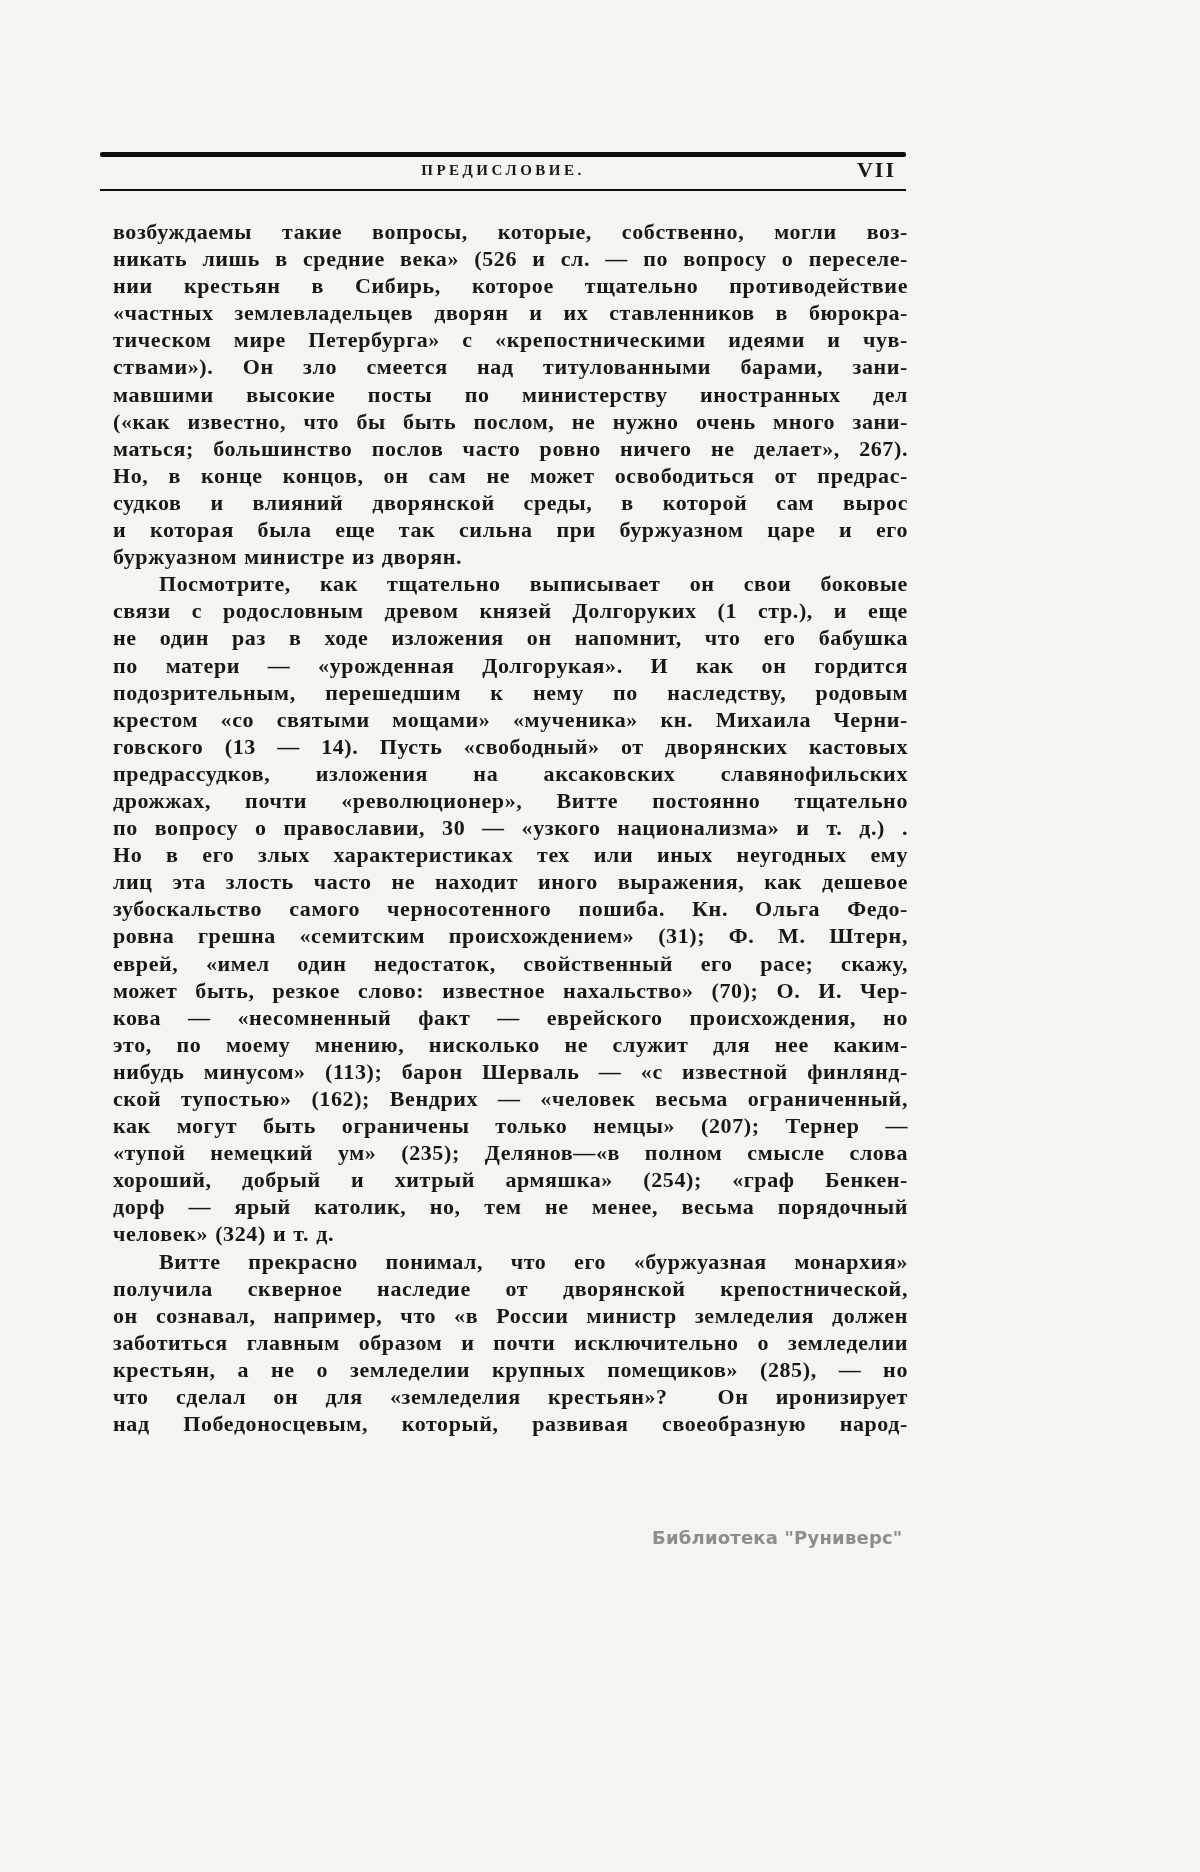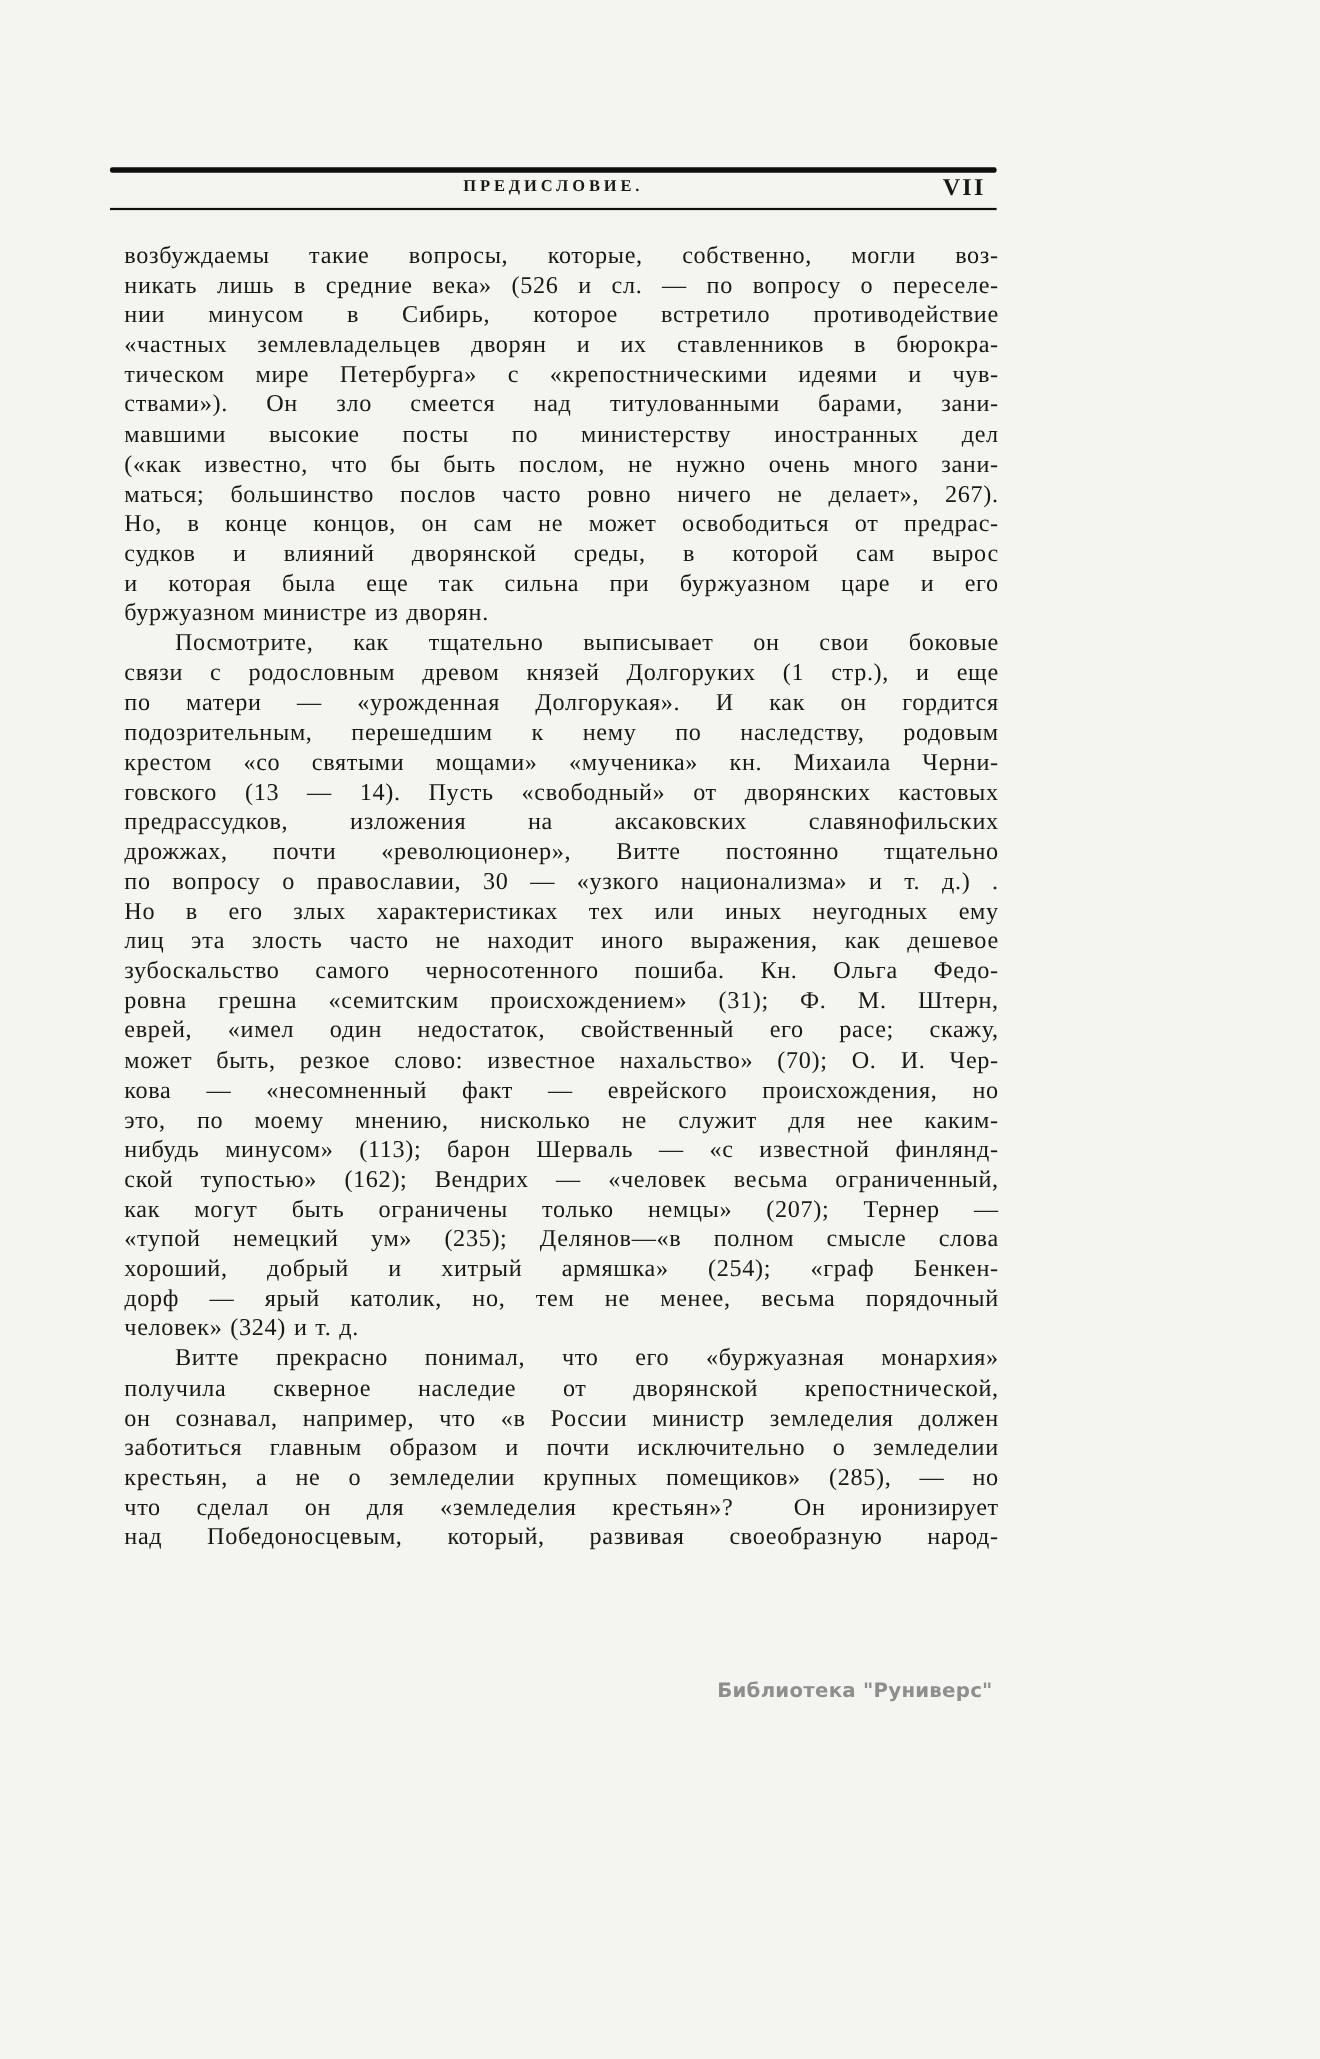--- a/index.html
+++ b/index.html
@@ -33,20 +33,21 @@
   }
   .textblock{
     position:absolute;left:113px;top:194px;width:795px;
     font-size:22px;line-height:27.1px;
     letter-spacing:0.6px;word-spacing:1px;
   }
   .line{
     height:27.1px;overflow:hidden;
     text-align:justify;text-align-last:justify;
     white-space:normal;
+    font-weight:bold;
   }
   .line::after{content:"";display:inline-block;width:100%;height:0;}
   .line.short{text-align:left;text-align-last:left;}
   .line.short::after{display:none;}
   .line.indent{padding-left:46px;}
   .watermark{
     position:absolute;left:652px;top:1503px;
     font-family:"DejaVu Sans","Liberation Sans",sans-serif;
     font-weight:bold;font-size:18px;
     color:var(--watermark);
@@ -63,33 +64,34 @@
   <div class="header-band">
     <span class="running-head">ПРЕДИСЛОВИЕ.</span>
     <span class="page-number">VII</span>
   </div>
 
   <div class="rule thin"></div>
 
   <div class="textblock">
       <div class="line"><span>возбуждаемы такие вопросы, которые, собственно, могли воз-</span></div>
       <div class="line"><span>никать лишь в средние века» (526 и сл. — по вопросу о переселе-</span></div>
-      <div class="line"><span>нии минусом в Сибирь, которое встретило противодействие</span></div>
+      <div class="line"><span>нии крестьян в Сибирь, которое тщательно противодействие</span></div>
       <div class="line"><span>«частных землевладельцев дворян и их ставленников в бюрокра-</span></div>
       <div class="line"><span>тическом мире Петербурга» с «крепостническими идеями и чув-</span></div>
       <div class="line"><span>ствами»). Он зло смеется над титулованными барами, зани-</span></div>
       <div class="line"><span>мавшими высокие посты по министерству иностранных дел</span></div>
       <div class="line"><span>(«как известно, что бы быть послом, не нужно очень много зани-</span></div>
       <div class="line"><span>маться; большинство послов часто ровно ничего не делает», 267).</span></div>
       <div class="line"><span>Но, в конце концов, он сам не может освободиться от предрас-</span></div>
       <div class="line"><span>судков и влияний дворянской среды, в которой сам вырос</span></div>
       <div class="line"><span>и которая была еще так сильна при буржуазном царе и его</span></div>
       <div class="line short"><span>буржуазном министре из дворян.</span></div>
       <div class="line indent"><span>Посмотрите, как тщательно выписывает он свои боковые</span></div>
       <div class="line"><span>связи с родословным древом князей Долгоруких (1 стр.), и еще</span></div>
+      <div class="line"><span>не один раз в ходе изложения он напомнит, что его бабушка</span></div>
       <div class="line"><span>по матери — «урожденная Долгорукая». И как он гордится</span></div>
       <div class="line"><span>подозрительным, перешедшим к нему по наследству, родовым</span></div>
       <div class="line"><span>крестом «со святыми мощами» «мученика» кн. Михаила Черни-</span></div>
       <div class="line"><span>говского (13 — 14). Пусть «свободный» от дворянских кастовых</span></div>
       <div class="line"><span>предрассудков, изложения на аксаковских славянофильских</span></div>
       <div class="line"><span>дрожжах, почти «революционер», Витте постоянно тщательно</span></div>
       <div class="line"><span>по вопросу о православии, 30 — «узкого национализма» и т. д.) .</span></div>
       <div class="line"><span>Но в его злых характеристиках тех или иных неугодных ему</span></div>
       <div class="line"><span>лиц эта злость часто не находит иного выражения, как дешевое</span></div>
       <div class="line"><span>зубоскальство самого черносотенного пошиба. Кн. Ольга Федо-</span></div>

